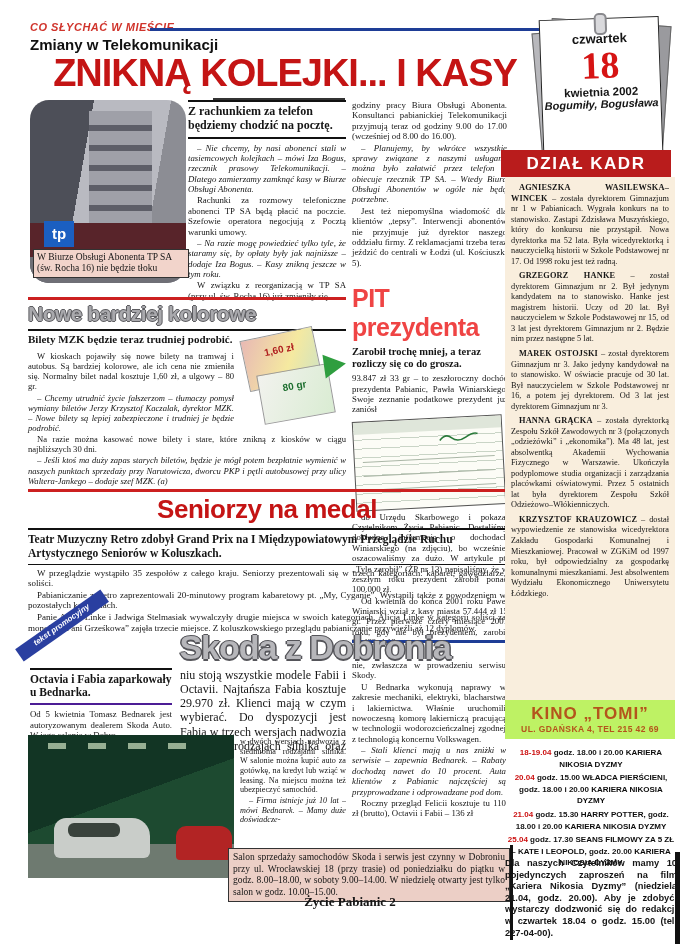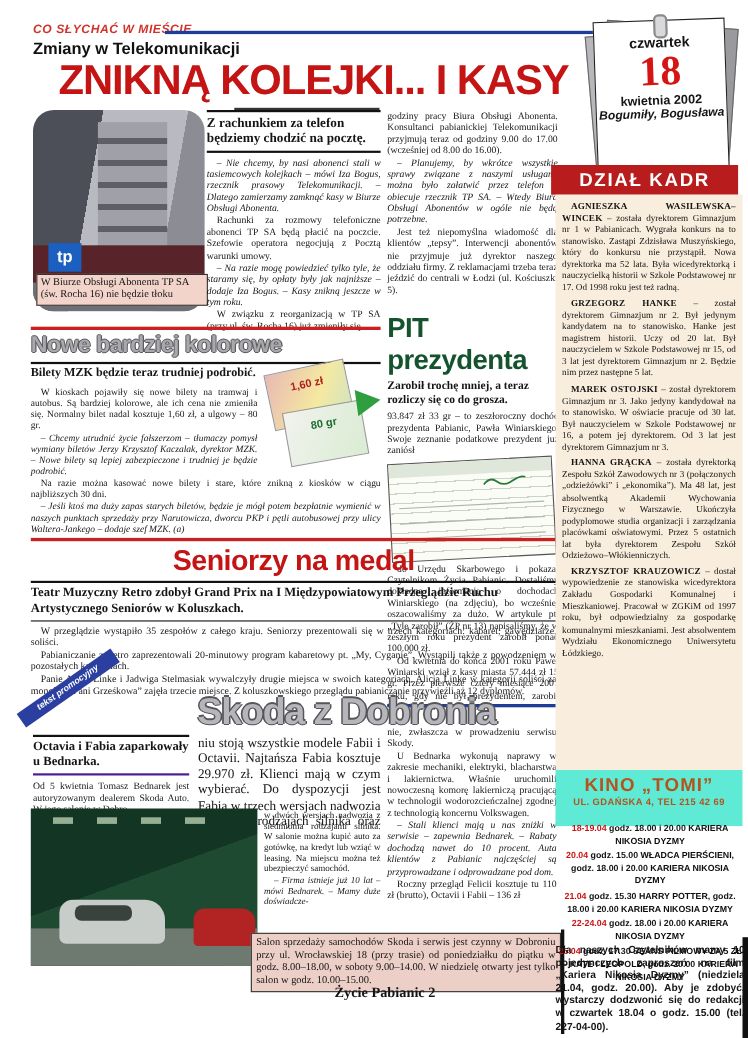--- a/index.html
+++ b/index.html
@@ -30,21 +30,21 @@
             padding:2px 3px;font:9.5px/1.2 "Liberation Serif",serif}
 
   
   .colA{left:188px;top:100px;width:158px;font-size:8.8px}
   .colB{left:352px;top:100px;width:155px;font-size:8.8px}
   .lead{font-weight:700;font-size:12px;line-height:1.15;text-indent:0;text-align:left;
         border-top:2px solid #111;border-bottom:2px solid #111;padding:3px 0 4px;margin-bottom:4px}
 
   
   .pit{left:352px;top:284px;width:156px;font-size:8.8px}
-  .pit-title{font:900 25px "Liberation Sans",sans-serif;color:#14532d;letter-spacing:-.5px;margin:0 0 4px}
+  .pit-title{font:900 25px "Liberation Sans",sans-serif;color:#ef4444;letter-spacing:-.5px;margin:0 0 4px}
   .pit-lead{font-weight:700;font-size:10.5px;line-height:1.15;margin:0 0 3px;text-indent:0;text-align:left}
   .pit-form{position:relative;width:148px;height:88px;margin:3px 0 4px 2px;background:#fcfcf6;
             border:1px solid #555;transform:rotate(-3deg);overflow:hidden;
             background-image:repeating-linear-gradient(#fcfcf6 0 8px,#c9d4c6 8px 9px)}
   .pit-rule{left:352px;top:640px;width:156px;height:3px;background:#1e3d96}
 
   
   .mzk{left:28px;top:297px;width:318px;font-size:8.6px}
   .redrule{height:3px;background:#cc2020;margin-bottom:2px}
   .gray-title{font:900 21px "Liberation Sans",sans-serif;color:#a9a9ad;letter-spacing:-.5px;
@@ -111,21 +111,21 @@
 
   
   .kadry-banner{left:501px;top:150px;width:170px;height:27px;background:#b91c1c;color:#fff;
                 font:800 17px/27px "Liberation Sans",sans-serif;text-align:center;letter-spacing:1.5px}
   .kadry{left:505px;top:177px;width:170px;height:523px;background:#f9eedd;box-sizing:border-box;
          padding:6px 6px 0;font-size:8.3px;overflow:hidden}
   .kadry p{line-height:1.27;margin-bottom:4px;text-indent:8px}
   .kadry b{letter-spacing:.2px}
 
   
-  .kino-head{left:505px;top:700px;width:170px;background:#5eead4;text-align:center;padding:4px 0 17px}
+  .kino-head{left:505px;top:700px;width:170px;background:#bef264;text-align:center;padding:4px 0 5px}
   .kino-name{font:900 17px "Liberation Sans",sans-serif;color:#b4541c;letter-spacing:1px}
   .kino-addr{font:700 8.5px "Liberation Sans",sans-serif;color:#b4541c;letter-spacing:.4px}
   .kino-list{left:505px;top:747px;width:172px;font:700 8px/1.45 "Liberation Sans",sans-serif;text-align:center}
   .k-line{margin-bottom:2px}
   .k-date{color:#cc1111}
   .k-film{font-weight:900;color:#0d0d0d}
   .kino-promo{left:505px;top:858px;width:172px;font:700 9.3px/1.25 "Liberation Sans",sans-serif;text-align:justify}
 </style>
 </head>
 <body>
@@ -255,16 +255,15 @@
 </div>
 
 <div class="abs kino-head">
   <div class="kino-name">KINO „TOMI”</div>
   <div class="kino-addr">UL. GDAŃSKA 4, TEL 215 42 69</div>
 </div>
 <div class="abs kino-list">
   <div class="k-line"><span class="k-date">18-19.04</span> <span>godz. 18.00 i 20.00 </span><span class="k-film">KARIERA NIKOSIA DYZMY</span></div>
   <div class="k-line"><span class="k-date">20.04</span> <span>godz. 15.00 </span><span class="k-film">WŁADCA PIERŚCIENI,</span> <span>godz. 18.00 i 20.00 </span><span class="k-film">KARIERA NIKOSIA DYZMY</span></div>
   <div class="k-line"><span class="k-date">21.04</span> <span>godz. 15.30 </span><span class="k-film">HARRY POTTER,</span> <span>godz. 18.00 i 20.00 </span><span class="k-film">KARIERA NIKOSIA DYZMY</span></div>
-  <div class="k-line"><span class="k-date">22-24.04</span> <span>godz. 18.00 i 20.00 </span><span class="k-film">KARIERA NIKOSIA DYZMY</span></div>
   <div class="k-line"><span class="k-date">25.04</span> <span>godz. 17.30 </span><span class="k-film">SEANS FILMOWY ZA 5 ZŁ – KATE I LEOPOLD,</span> <span>godz. 20.00 </span><span class="k-film">KARIERA NIKOSIA DYZMY</span></div>
 </div>
 <div class="abs kino-promo">Dla naszych Czytelników mamy 10 pojedynczych zaproszeń na film „Kariera Nikosia Dyzmy” (niedziela 21.04, godz. 20.00). Aby je zdobyć, wystarczy dodzwonić się do redakcji w czwartek 18.04 o godz. 15.00 (tel. 227-04-00).</div>
 
 </body></html>

